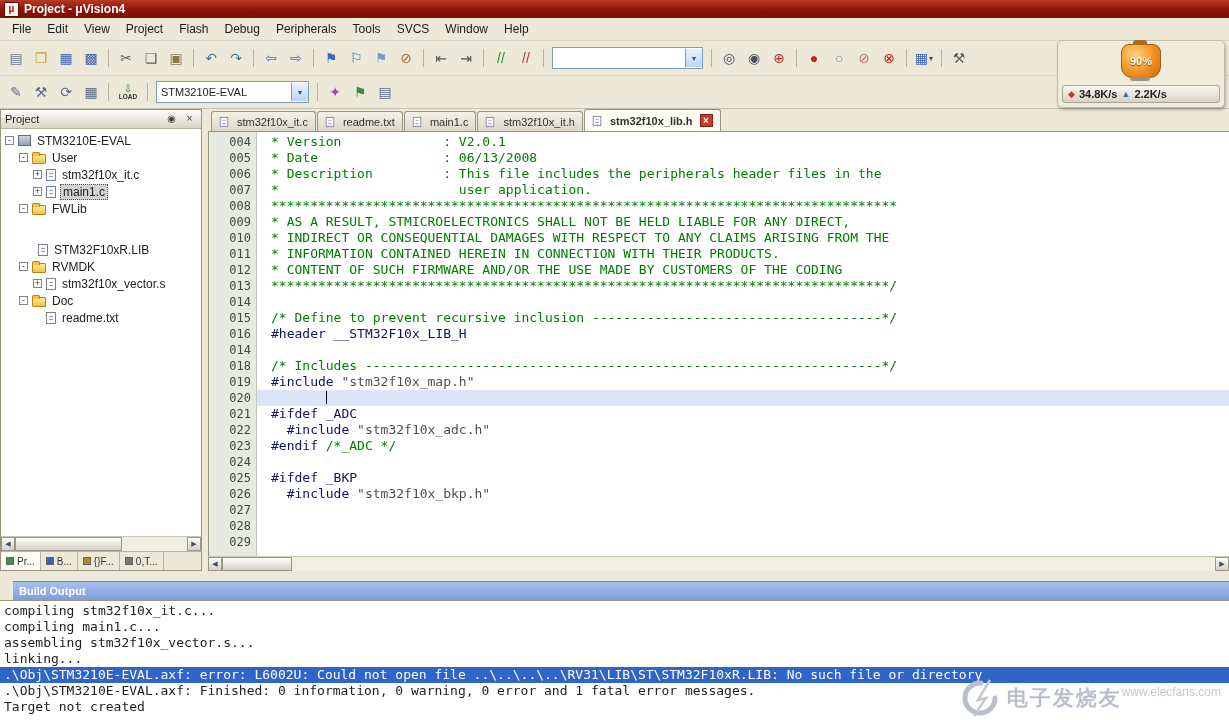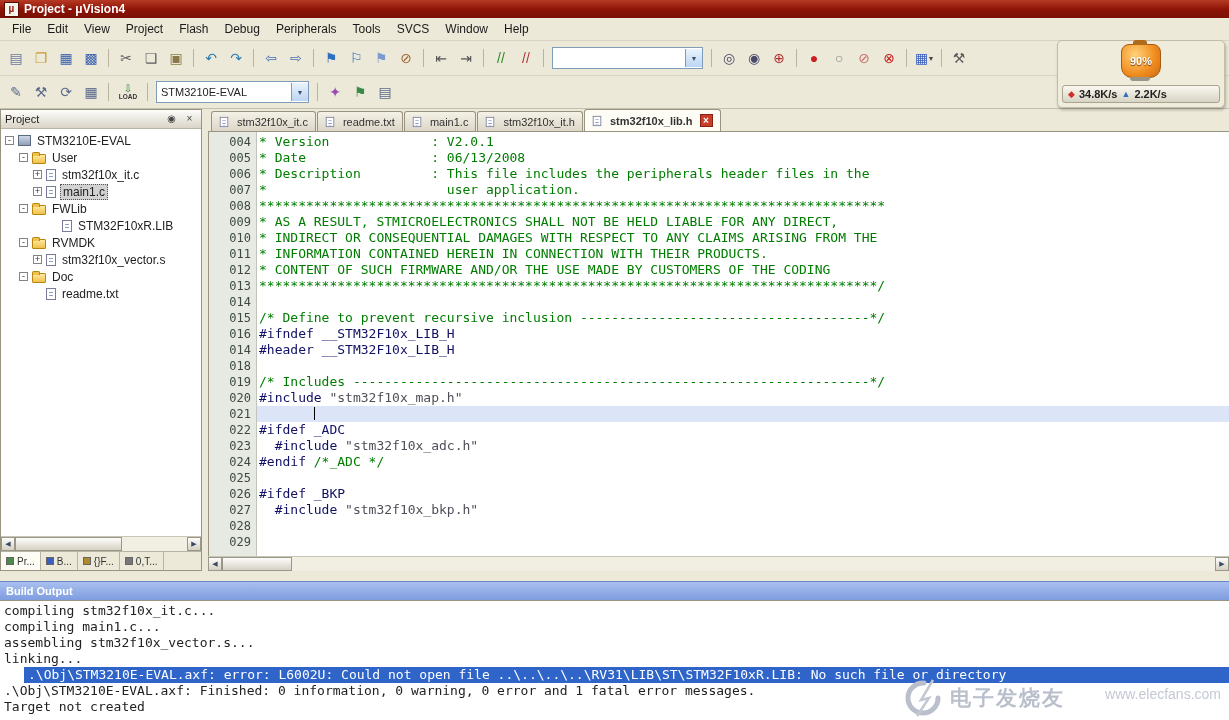--- a/index.html
+++ b/index.html
@@ -87,36 +87,36 @@
   .tab .ticon{transform:scale(.85);}
   .tab-close{width:13px;height:13px;background:#c83c28;border:1px solid #8a2014;color:#fff;
     font-size:10px;line-height:11px;text-align:center;margin-left:3px;box-sizing:border-box;}
   .editor{flex:1;display:flex;background:#fff;overflow:hidden;border-left:1px solid #99947f;}
   .gutter{width:42px;flex:none;background:#e7eae3;border-right:1px solid #c0c4ba;
     padding:2px 5px 0 0;text-align:right;color:#3c4a3c;
     font-family:"DejaVu Sans Mono","Liberation Mono",monospace;font-size:12px;line-height:16px;}
   .ln{height:16px;}
   .code{flex:1;padding-top:2px;font-family:"DejaVu Sans Mono","Liberation Mono",monospace;
     font-size:13px;line-height:16px;min-width:0;}
-  .cl{height:16px;padding-left:2px;white-space:pre;}
+  .cl{height:16px;padding-left:14px;white-space:pre;}
   .cl.hl{background:#dbe5f7;}
   .c-cm{color:#007d00;}
   .c-code{color:#101066;}
   .c-str{color:#4f4f5a;}
   .caret{display:inline-block;width:1px;height:13px;background:#000;vertical-align:-2px;}
   
   .h-splitter{height:10px;background:#ece9d8;}
   .build-header{height:18px;display:flex;align-items:center;padding:0 6px;
     background:linear-gradient(180deg,#a9c0ee 0%,#7e9ce0 100%);
-    border-top:1px solid #6a85c8;color:#fff;font-weight:bold;font-size:11px;}
+    border-top:1px solid #6a85c8;color:#fff;font-weight:bold;font-size:11px;margin-left:13px;}
   .build-output{height:132px;background:#fff;border-top:1px solid #99947f;padding-top:2px;
     font-family:"DejaVu Sans Mono","Liberation Mono",monospace;font-size:13px;line-height:16px;
     color:#222;overflow:hidden;}
   .out-line{height:16px;padding:0 4px;white-space:pre;}
-  .out-line.error{background:#2f64c8;color:#fff;margin-left:24px;}
+  .out-line.error{background:#2f64c8;color:#fff;}
   
   .speed-widget{position:absolute;top:40px;right:4px;width:158px;z-index:50;
     background:#efecdc;border:1px solid #c2bda6;border-radius:5px;padding:3px 4px 4px;
     box-shadow:1px 2px 3px rgba(0,0,0,.25);}
   .lamp{width:38px;height:32px;margin:0 auto;position:relative;
     background:radial-gradient(circle at 35% 30%,#ffd27a,#f08c1e 60%,#c96a10);
     border:1px solid #a85a10;border-radius:8px 8px 11px 11px;
     display:flex;align-items:center;justify-content:center;
     color:#fff;font-weight:bold;font-size:11px;text-shadow:0 1px 1px #7a3a00;}
   .lamp::before{content:"";position:absolute;top:-5px;left:11px;width:14px;height:5px;
@@ -126,21 +126,21 @@
   .speed-bar{margin-top:7px;background:linear-gradient(180deg,#faf8f0,#d8d4c4);
     border:1px solid #a8a492;border-radius:3px;padding:2px 5px;display:flex;align-items:center;
     gap:4px;font-size:11px;font-weight:bold;color:#222;white-space:nowrap;}
   .mk{font-size:9px;}
   .mk.up{color:#d03028;}
   .mk.down{color:#2f6fc0;}
   .watermark{position:absolute;right:8px;bottom:2px;display:flex;align-items:center;gap:7px;
     color:#b9bfcb;z-index:40;}
   .wm-text{display:flex;flex-direction:row;line-height:1.15;}
   .wm-cn{font-size:21px;font-weight:bold;letter-spacing:2px;}
-  .wm-url{font-size:14px;color:#c3c8d2;margin-left:40px;}
+  .wm-url{font-size:12px;color:#c3c8d2;}
 </style>
 </head>
 <body>
 
 <div class="titlebar">
   <span class="app-icon">µ</span>
   <span>Project - μVision4</span>
 </div>
 
 <div class="menubar">
@@ -322,21 +322,21 @@
         <div class="tree-row" style="padding-left: 32px;">
           <span class="tree-box">+</span>
           <span class="ticon icon-file"></span>
           <span class="tree-label sel">main1.c</span>
         </div>
         <div class="tree-row" style="padding-left: 18px;">
           <span class="tree-box">-</span>
           <span class="ticon icon-folder"></span>
           <span class="tree-label">FWLib</span>
         </div>
-        <div class="tree-row" style="padding-left: 48px;">
+        <div class="tree-row" style="padding-left: 24px; margin-top: 24px;">
           <span class="tree-spacer"></span>
           <span class="ticon icon-file"></span>
           <span class="tree-label">STM32F10xR.LIB</span>
         </div>
         <div class="tree-row" style="padding-left: 18px;">
           <span class="tree-box">-</span>
           <span class="ticon icon-folder"></span>
           <span class="tree-label">RVMDK</span>
         </div>
         <div class="tree-row" style="padding-left: 32px;">
@@ -441,21 +441,20 @@
           <div class="cl"><span class="c-cm">* Description         : This file includes the peripherals header files in the</span></div>
           <div class="cl"><span class="c-cm">*                       user application.</span></div>
           <div class="cl"><span class="c-cm">********************************************************************************</span></div>
           <div class="cl"><span class="c-cm">* AS A RESULT, STMICROELECTRONICS SHALL NOT BE HELD LIABLE FOR ANY DIRECT,</span></div>
           <div class="cl"><span class="c-cm">* INDIRECT OR CONSEQUENTIAL DAMAGES WITH RESPECT TO ANY CLAIMS ARISING FROM THE</span></div>
           <div class="cl"><span class="c-cm">* INFORMATION CONTAINED HEREIN IN CONNECTION WITH THEIR PRODUCTS.</span></div>
           <div class="cl"><span class="c-cm">* CONTENT OF SUCH FIRMWARE AND/OR THE USE MADE BY CUSTOMERS OF THE CODING</span></div>
           <div class="cl"><span class="c-cm">*******************************************************************************/</span></div>
           <div class="cl"></div>
           <div class="cl"><span class="c-cm">/* Define to prevent recursive inclusion -------------------------------------*/</span></div>
-          <div class="cl"><span class="c-code">#ifndef __STM32F10x_LIB_H</span></div>
           <div class="cl"><span class="c-code">#header __STM32F10x_LIB_H</span></div>
           <div class="cl"></div>
           <div class="cl"><span class="c-cm">/* Includes ------------------------------------------------------------------*/</span></div>
           <div class="cl"><span class="c-code">#include </span><span class="c-str">"stm32f10x_map.h"</span></div>
           <div class="cl hl"><span class="c-code">       </span><span class="caret"></span></div>
           <div class="cl"><span class="c-code">#ifdef _ADC</span></div>
           <div class="cl"><span class="c-code">  #include </span><span class="c-str">"stm32f10x_adc.h"</span></div>
           <div class="cl"><span class="c-code">#endif </span><span class="c-cm">/*_ADC */</span></div>
           <div class="cl"></div>
           <div class="cl"><span class="c-code">#ifdef _BKP</span></div>

